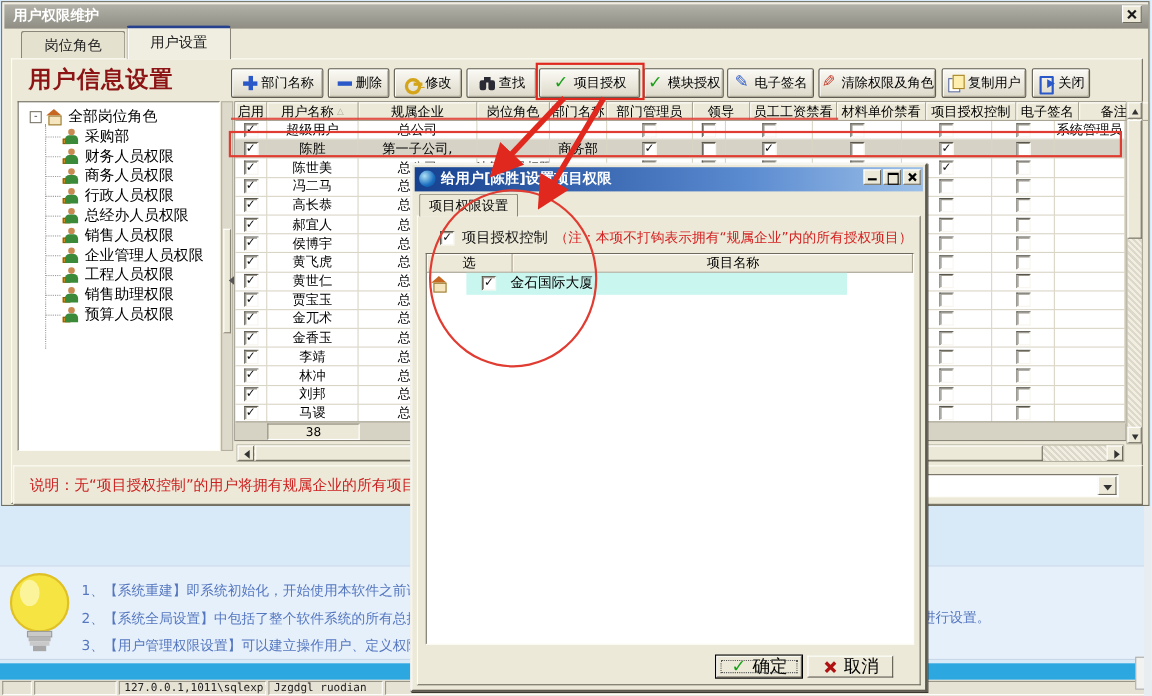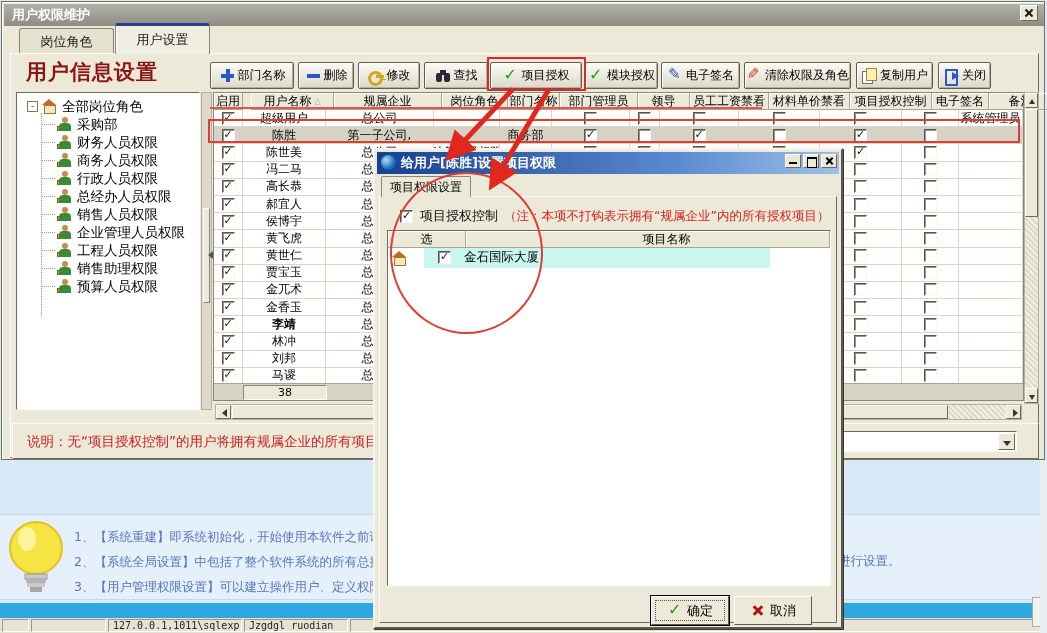--- a/index.html
+++ b/index.html
@@ -166,23 +166,23 @@
   .dlg-list { position:absolute; left:7px; top:33px; width:444px; height:356px; background:#fff;
     border:1px solid; border-color:#6e6a5d #fdfcf6 #fdfcf6 #6e6a5d; overflow:hidden; }
   .dlg-lhead { display:flex; height:17px; background:#ece9d8; }
   .dlg-lhead .hc1 { width:78px; } .dlg-lhead .hc2 { flex:1;padding-left:38px; }
   .drow { position:relative; height:19.5px; display:flex; align-items:center; }
   .drow .ic-home { margin-left:4px; }
   .dcell { position:absolute; left:36px; top:0; width:346px; height:100%; background:#c9f6ef;
     display:flex; align-items:center; }
   .dcell .cb { margin-left:14px; }
   .dname { font-size:12.5px; margin-left:13px; }
-  .btn { position:absolute; top:446px; width:78px; height:29px; background:#ece9d8;
+  .btn { position:absolute; top:446px; width:78px; height:20px; background:#ece9d8;
     border:1px solid; border-color:#fff #5c594e #5c594e #fff; display:flex; align-items:center;
-    justify-content:center; gap:4px; font-size:13px; }
+    justify-content:center; gap:4px; font-size:16px; }
   .btn.ok { left:276px; outline:1px solid #000; }
   .btn.ok::after { content:""; position:absolute; left:3px; top:3px; right:3px; bottom:3px; border:1px dotted #555; }
   .btn.cancel { left:359px; }
 
   
   #row-redbox { position:absolute; left:208px; top:119px; width:812px; height:24px; border:2px solid #e03c32; z-index:6; }
   #row-redline { position:absolute; left:210px; top:107px; width:552px; height:2px; background:rgba(224,60,50,.85); z-index:6; }
   #red-ellipse { position:absolute; left:390px; top:172px; width:153px; height:162px;
     border:2px solid #e03c32; border-radius:50%; z-index:60; }
   #arrows { position:absolute; left:0; top:0; z-index:70; pointer-events:none; }
@@ -327,21 +327,21 @@
         </div>
       </div>
     <div id="splitter">
       <div class="thumb"></div>
       <div class="arrow"></div>
     </div>
 
     <div id="grid">
         <div class="gh">
           <div class="hc" style="width: 29px;">启用</div>
-          <div class="hc" style="width: 83px; margin-left: 8px;">用户名称<span class="sort">△</span></div>
+          <div class="hc" style="width: 83px;">用户名称<span class="sort">△</span></div>
           <div class="hc" style="width: 108px;">规属企业</div>
           <div class="hc" style="width: 66px;">岗位角色</div>
           <div class="hc" style="width: 52px;">部门名称</div>
           <div class="hc" style="width: 78px;">部门管理员</div>
           <div class="hc" style="width: 52px;">领导</div>
           <div class="hc" style="width: 79px;">员工工资禁看</div>
           <div class="hc" style="width: 81px;">材料单价禁看</div>
           <div class="hc" style="width: 82px;">项目授权控制</div>
           <div class="hc" style="width: 57px;">电子签名</div>
           <div class="hc" style="width: 64px;">备注</div>
@@ -679,21 +679,21 @@
           </div>
           <div class="gc" style="width: 57px;">
             <span class="cb"></span>
           </div>
           <div class="gc" style="width: 64px;"></div>
         </div>
         <div class="gr">
           <div class="gc" style="width: 29px;">
             <span class="cb on"></span>
           </div>
-          <div class="gc" style="width: 83px; font-weight: bold;">李靖</div>
+          <div class="gc" style="width: 83px;">李靖</div>
           <div class="gc" style="width: 108px;">总公司</div>
           <div class="gc" style="width: 66px;"></div>
           <div class="gc" style="width: 52px;"></div>
           <div class="gc" style="width: 78px;">
             <span class="cb"></span>
           </div>
           <div class="gc" style="width: 30px;">
             <span class="cb"></span>
           </div>
           <div class="gc" style="width: 79px;">

